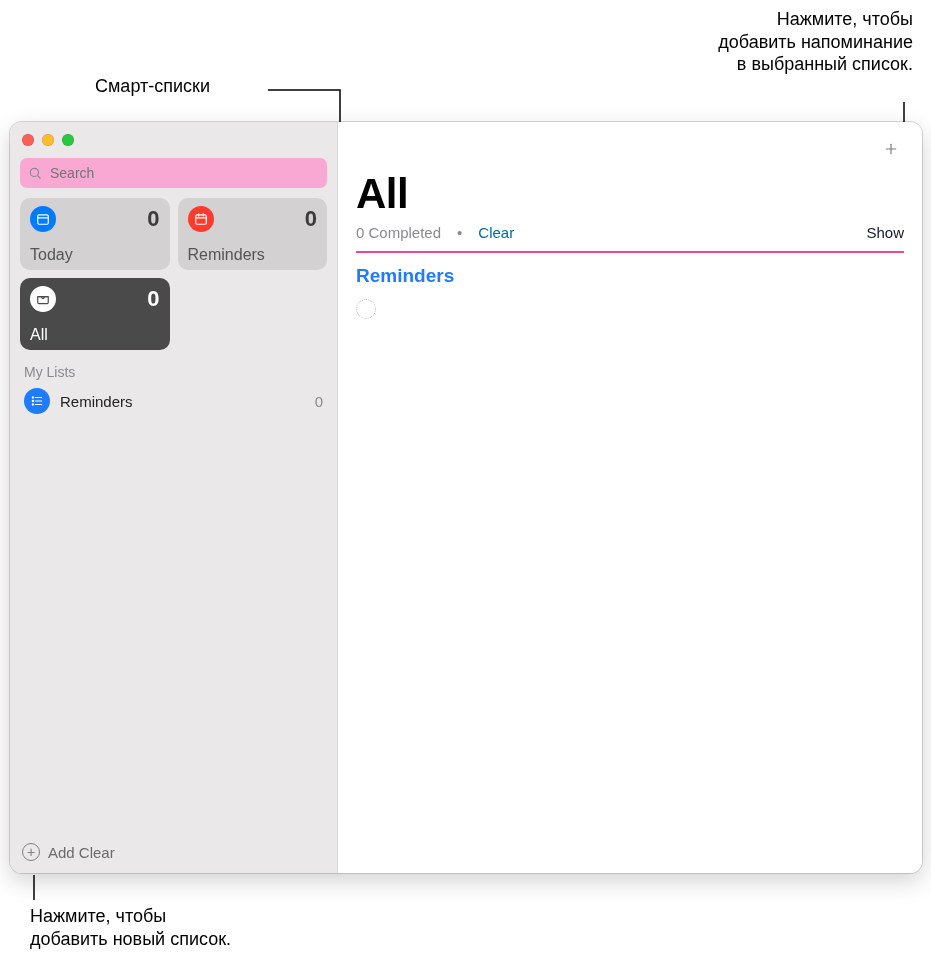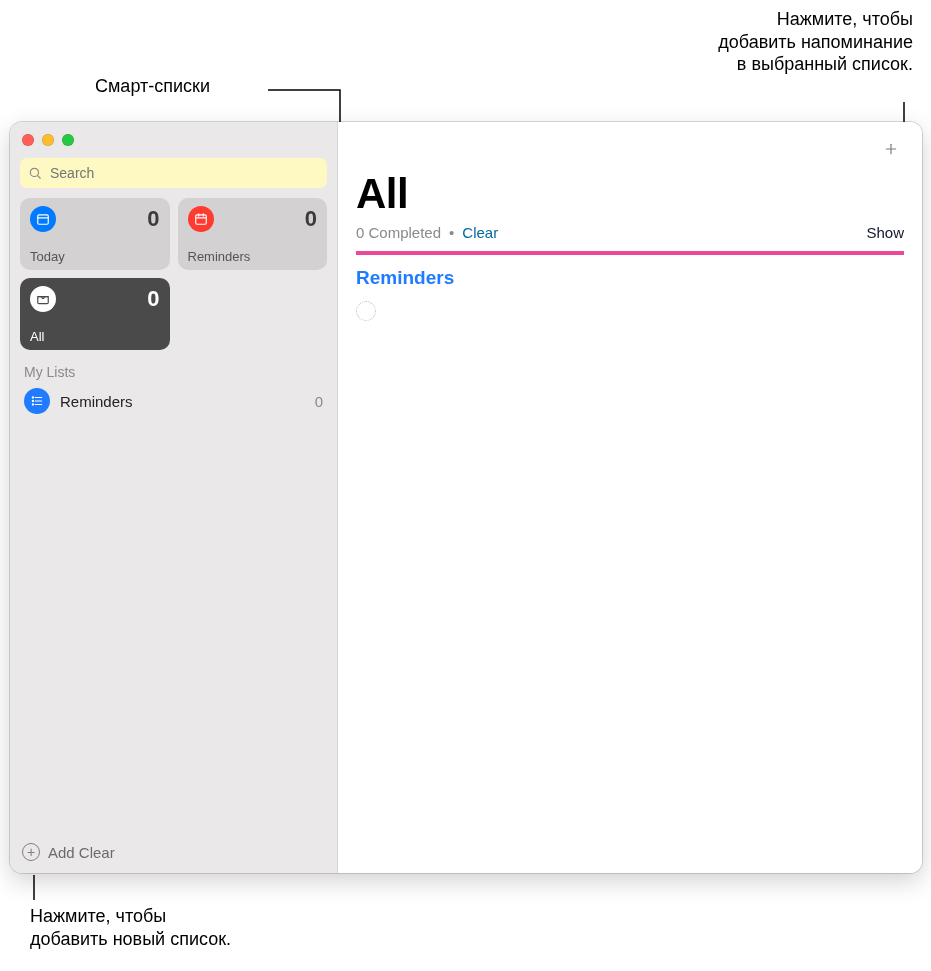--- a/index.html
+++ b/index.html
@@ -78,21 +78,21 @@
   .tl-close    { background: #ff5f57; }
   .tl-minimize { background: #febc2e; }
   .tl-zoom     { background: #28c840; }
   
   .search-wrap {
     padding: 4px 10px 10px 10px;
   }
   .search {
     width: 100%;
     height: 30px;
-    background: #fef9c3;
+    background: #f9a8d4;
     border: none;
     border-radius: 7px;
     display: flex;
     align-items: center;
     padding: 0 8px;
     color: #8a8a8e;
     gap: 6px;
   }
   .search input {
     flex: 1;
@@ -137,21 +137,21 @@
   }
   .ic-today     { background: #007aff; }
   .ic-scheduled { background: #ff3b30; }
   .ic-all       { background: #fff; color:#4A4A4B; }
   .ic-completed { background: #8e8e93; }
   .smart-card .count {
     font-size: 22px; font-weight: 700; color:#3c3c3c;
   }
   .smart-card.selected .count { color:#fff; }
   .smart-card .label {
-    font-size: 13px; color:#555;
+    font-size: 16px; color:#555;
   }
   .smart-card.selected .label { color:#fff; }
   
   .mylists-hdr {
     font-size: 14px;
     color:#8a8a8e;
     padding: 14px 14px 4px 14px;
   }
   .list-row {
     display: flex;
@@ -201,25 +201,25 @@
   .page-title {
     font-size: 42px;
     font-weight: 800;
     letter-spacing: -0.5px;
     padding-top: 48px;
     color: #000;
   }
   .subrow {
     display: flex;
     align-items: center;
-    gap: 8px;
+    gap: 16px;
     font-size: 15px;
     color: #8a8a8e;
     padding: 6px 0 10px 0;
-    border-bottom: 4px solid #ec4899;
+    border-bottom: 2px solid #ec4899;
   }
   .subrow .show {
     margin-left: auto;
     color: #0f172a;
   }
   .group-title {
     color: #1f7bff;
     font-weight: 700;
     font-size: 19px;
     padding: 12px 0 8px 0;

